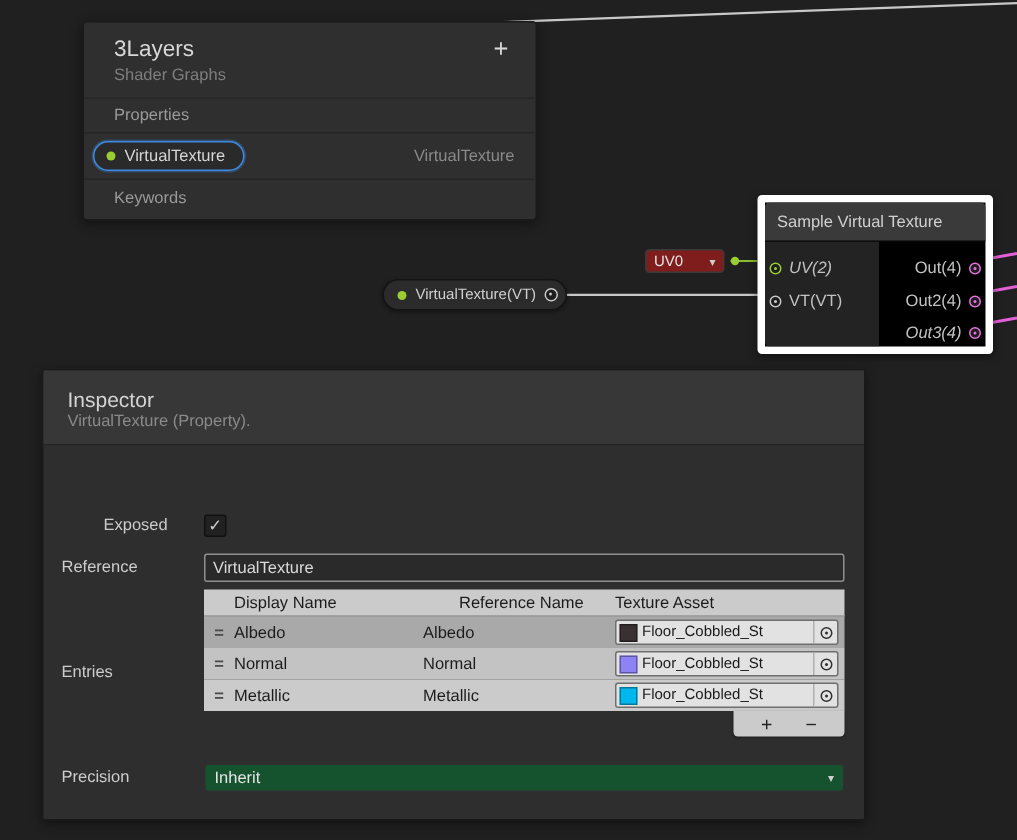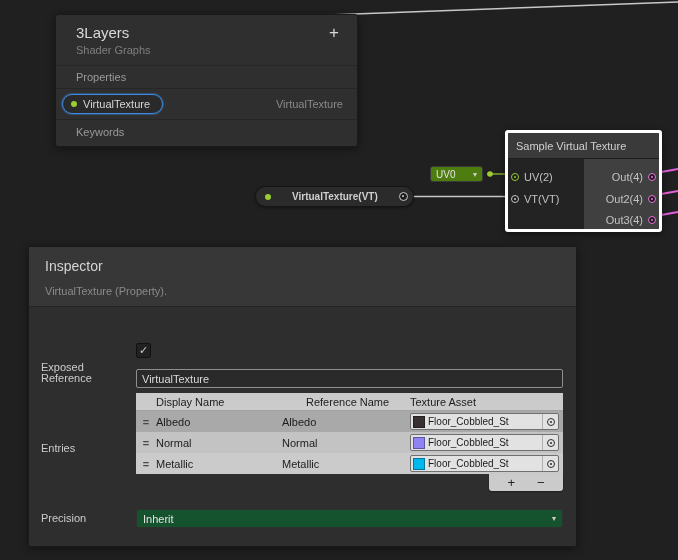--- a/index.html
+++ b/index.html
@@ -30,21 +30,21 @@
     border:1px solid #3d8ae0; border-radius:11px;
     box-shadow:0 0 0 1px rgba(61,138,224,.35);
     color:#d6d6d6; font-size:11px; cursor:pointer;
   }
   .dot-green { width:6px; height:6px; border-radius:50%; background:#9acd32; flex:none; }
   .prop-type { margin-left:auto; color:#8a8a8a; font-size:11px; }
 
   
   .node {
     position:absolute; left:505px; top:130px; width:157px; z-index:2;
-    background:#404040; border:3px solid #ffffff; border-radius:3px;
+    background:#000000; border:5px solid #ffffff; border-radius:3px;
     box-shadow:0 2px 6px rgba(0,0,0,.5);
   }
   .node-header {
     padding:7px 8px 6px 8px; font-size:11px; color:#d0d0d0;
     background:#3a3a3a; border-bottom:1px solid #1e1e1e; border-radius:3px 3px 0 0;
   }
   .node-body { position:relative; height:70px; border-radius:0 0 3px 3px; overflow:hidden; }
   .in-strip { position:absolute; left:0; top:0; bottom:0; width:76px; background:#232323; }
   .node-row { position:absolute; display:flex; align-items:center; gap:5px; height:16px; font-size:11px; color:#c2c2c2; }
   .node-row.in  { left:3px; }
@@ -57,46 +57,45 @@
   .port.gray  { border-color:#c8c8c8; color:#c8c8c8; }
   .port.pink  { border-color:#ea70e0; color:#ea70e0; }
   .port.connected::after {
     content:""; position:absolute; left:2px; top:2px; width:2px; height:2px;
     border-radius:50%; background:currentColor;
   }
 
   
   .uv-dd {
     position:absolute; left:430px; top:166px; width:53px; height:16px; z-index:2;
-    background:#4d7c0f; border:1px solid #3a3a3a; border-radius:3px;
+    background:#7f1d1d; border:1px solid #3a3a3a; border-radius:3px;
     display:flex; align-items:center; padding:0 5px;
     font-size:10px; color:#e4e4e4; cursor:pointer;
   }
   .dd-arrow { margin-left:auto; font-size:8px; color:#cfcfcf; }
 
   
   .prop-node {
     position:absolute; left:255px; top:186px; height:21px; z-index:2;
-    display:flex; align-items:center; gap:21px; padding:0 5px 0 9px;
+    display:flex; align-items:center; gap:6px; padding:0 5px 0 9px;
     background:#2b2b2b; border:1px solid #141414; border-radius:11px;
     font-size:10px; color:#cfcfcf; box-shadow:0 1px 3px rgba(0,0,0,.4);
     cursor:pointer;
-    font-weight:bold;
   }
   .prop-node .port { width:9px; height:9px; }
 
   
   .inspector {
     position:absolute; left:28px; top:246px; width:549px; height:301px; z-index:2;
     background:#2e2e2e; border:1px solid #1a1a1a; border-radius:2px;
     box-shadow:0 2px 8px rgba(0,0,0,.45);
   }
   .insp-header { background:#373737; padding:11px 16px 9px 16px; border-bottom:1px solid #232323; }
   .insp-title { font-size:14px; font-weight:normal; color:#d4d4d4; }
-  .insp-subtitle { margin-top:11px; font-size:11px; color:#8a8a8a; }
+  .insp-subtitle { margin-top:1px; font-size:11px; color:#8a8a8a; }
   .f-label { position:absolute; left:12px; font-size:11px; color:#cccccc; }
   .checkbox {
     position:absolute; left:107px; top:96px; width:15px; height:15px;
     background:#212121; border:1px solid #111; border-radius:2px;
     display:flex; align-items:center; justify-content:center;
     font-size:11px; color:#cdcdcd; cursor:pointer;
   }
   .ref-field {
     position:absolute; left:107px; top:122px; width:427px; height:19px;
     background:#2a2a2a; border:1px solid #8f8f8f; border-radius:2px;
@@ -185,50 +184,50 @@
   <div class="prop-node">
     <span class="dot-green"></span>
     <span>VirtualTexture(VT)</span>
     <span class="port gray connected"></span>
   </div>
 
   <section class="node">
     <div class="node-header">Sample Virtual Texture</div>
     <div class="node-body">
       <div class="in-strip"></div>
-      <div class="node-row in" style="top:10px;">
+      <div class="node-row in" style="top:10px;font-style:italic;">
         <span class="port green connected"></span>
         <span>UV(2)</span>
       </div>
       <div class="node-row in" style="top:32px;">
         <span class="port gray connected"></span>
         <span>VT(VT)</span>
       </div>
       <div class="node-row out" style="top:10px;">
         <span>Out(4)</span>
         <span class="port pink connected"></span>
       </div>
       <div class="node-row out" style="top:32px;">
         <span>Out2(4)</span>
         <span class="port pink connected"></span>
       </div>
-      <div class="node-row out" style="top:53px;">
+      <div class="node-row out" style="top:53px;font-style:italic;">
         <span>Out3(4)</span>
         <span class="port pink connected"></span>
       </div>
     </div>
   </section>
 
   <section class="inspector">
     <div class="insp-header">
       <div class="insp-title">Inspector</div>
       <div class="insp-subtitle">VirtualTexture (Property).</div>
     </div>
 
-    <span class="f-label" style="top:114px;">Exposed</span>
+    <span class="f-label" style="top:97px;margin-left:28px;">Exposed</span>
     <div class="checkbox">
       <span>✓</span>
     </div>
 
     <span class="f-label" style="top:125px;">Reference</span>
     <input class="ref-field" type="text" value="VirtualTexture" style="">
 
     <span class="f-label" style="top:195px;">Entries</span>
     <div class="entries-table">
       <div class="t-header">

